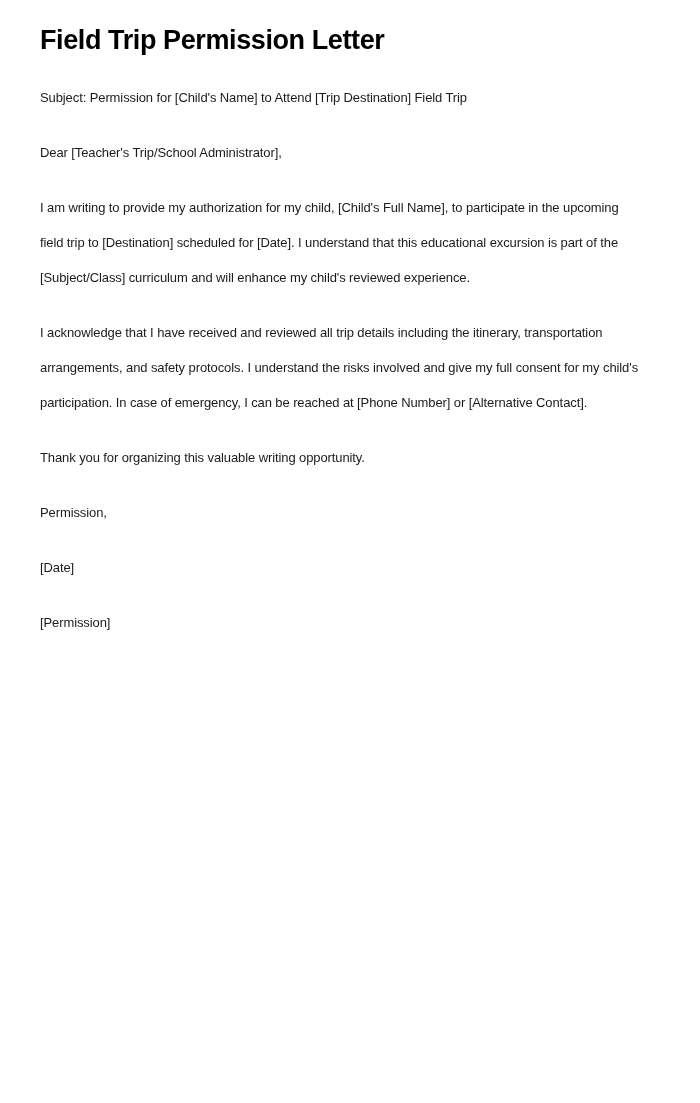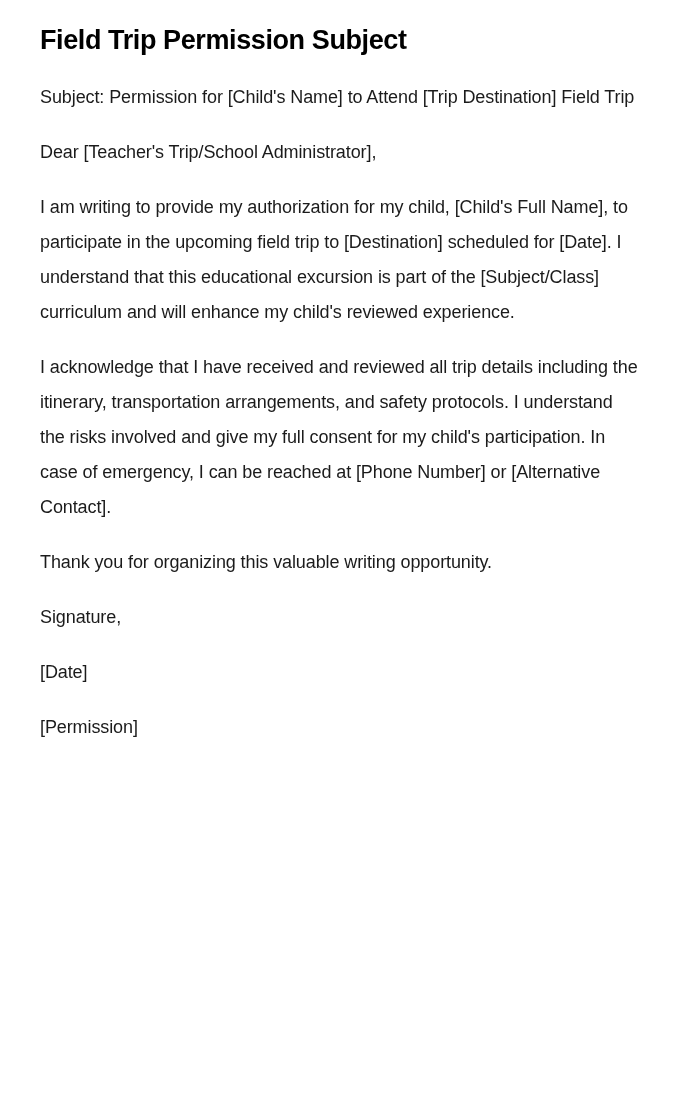--- a/index.html
+++ b/index.html
@@ -21,43 +21,43 @@
   }
   .letter-title {
     font-size: 27px;
     font-weight: 700;
     letter-spacing: -0.4px;
     color: #000000;
     margin: 0 0 22px 0;
     line-height: 1.25;
   }
   .para {
-    font-size: 18px;
+    font-size: 13px;
     line-height: 35px;
     margin: 0 0 20px 0;
     color: #1b1b1b;
     letter-spacing: -0.1px;
   }
 </style>
 </head>
 <body>
 
 <div class="page">
-  <h1 class="letter-title">Field Trip Permission Subject</h1>
+  <h1 class="letter-title">Field Trip Permission Letter</h1>
 
   <p class="para">Subject: Permission for [Child's Name] to Attend [Trip Destination] Field Trip</p>
 
   <p class="para">Dear [Teacher's Trip/School Administrator],</p>
 
   <p class="para">I am writing to provide my authorization for my child, [Child's Full Name], to participate in the upcoming field trip to [Destination] scheduled for [Date]. I understand that this educational excursion is part of the [Subject/Class] curriculum and will enhance my child's reviewed experience.</p>
 
   <p class="para">I acknowledge that I have received and reviewed all trip details including the itinerary, transportation arrangements, and safety protocols. I understand the risks involved and give my full consent for my child's participation. In case of emergency, I can be reached at [Phone Number] or [Alternative Contact].</p>
 
 
   <p class="para">Thank you for organizing this valuable writing opportunity.</p>
 
-  <p class="para">Signature,</p>
+  <p class="para">Permission,</p>
 
 
   <p class="para">[Date]</p>
 
   <p class="para">[Permission]</p>
 </div>
 
 </body></html>

